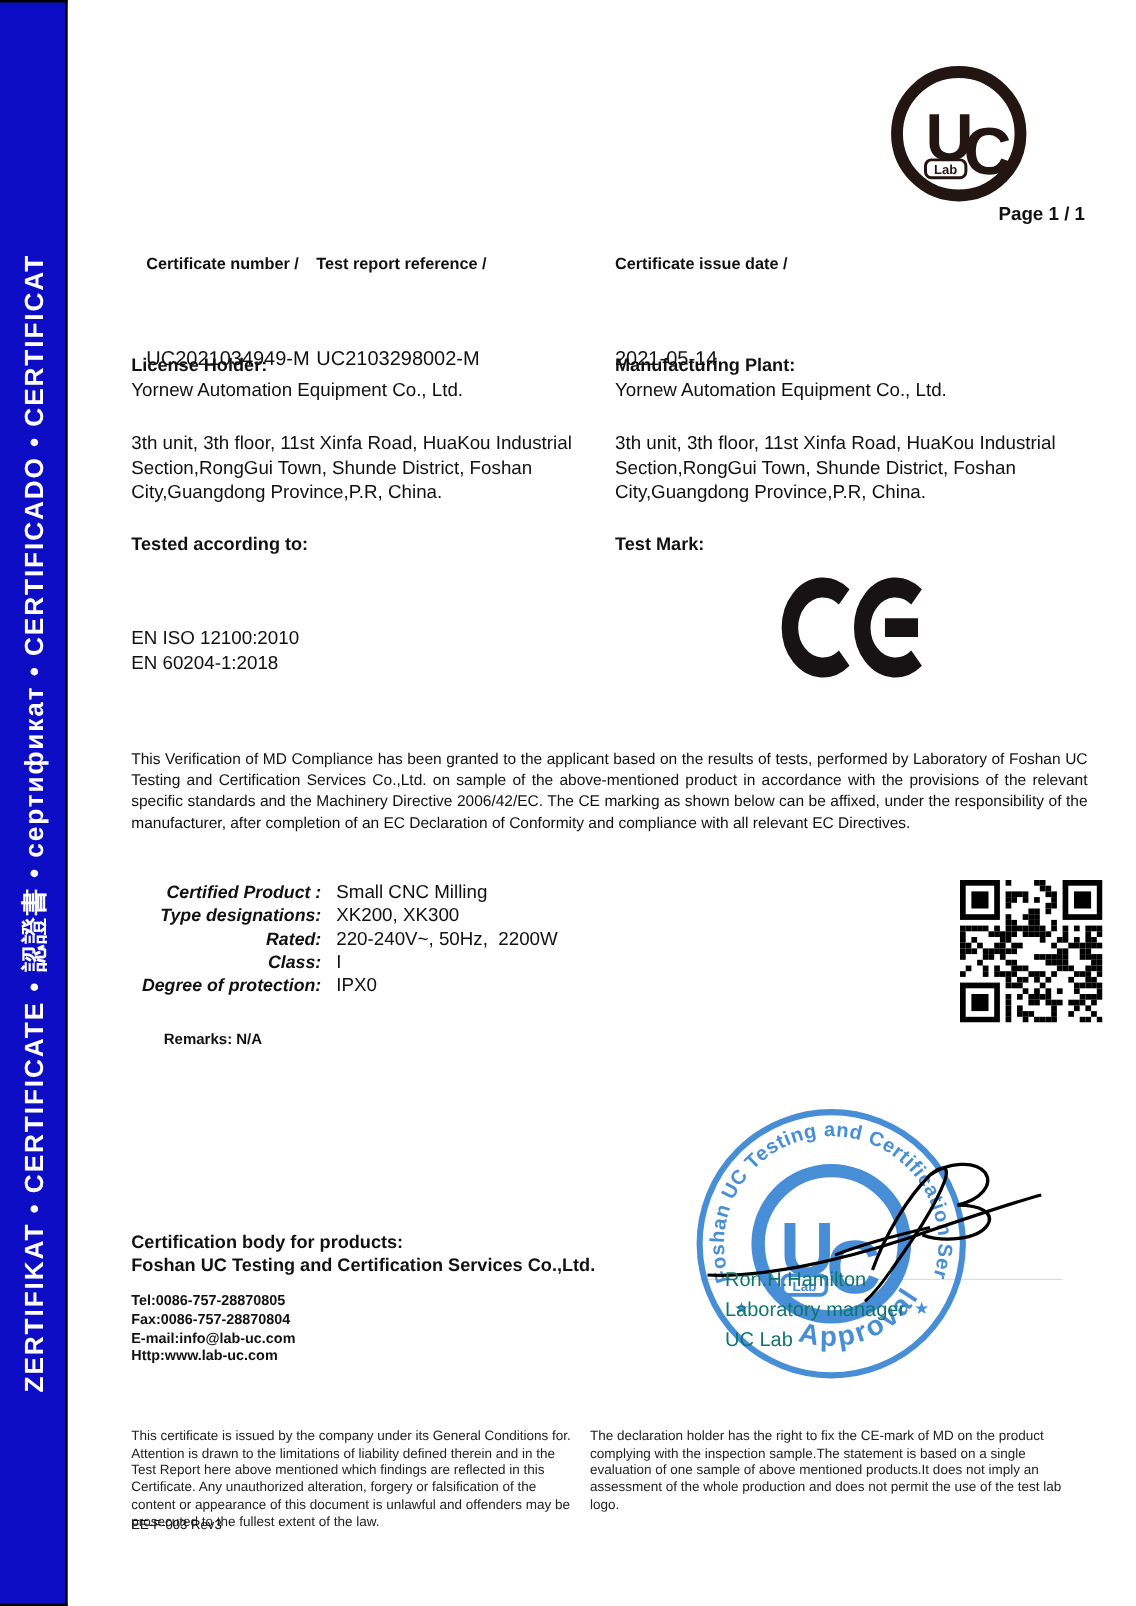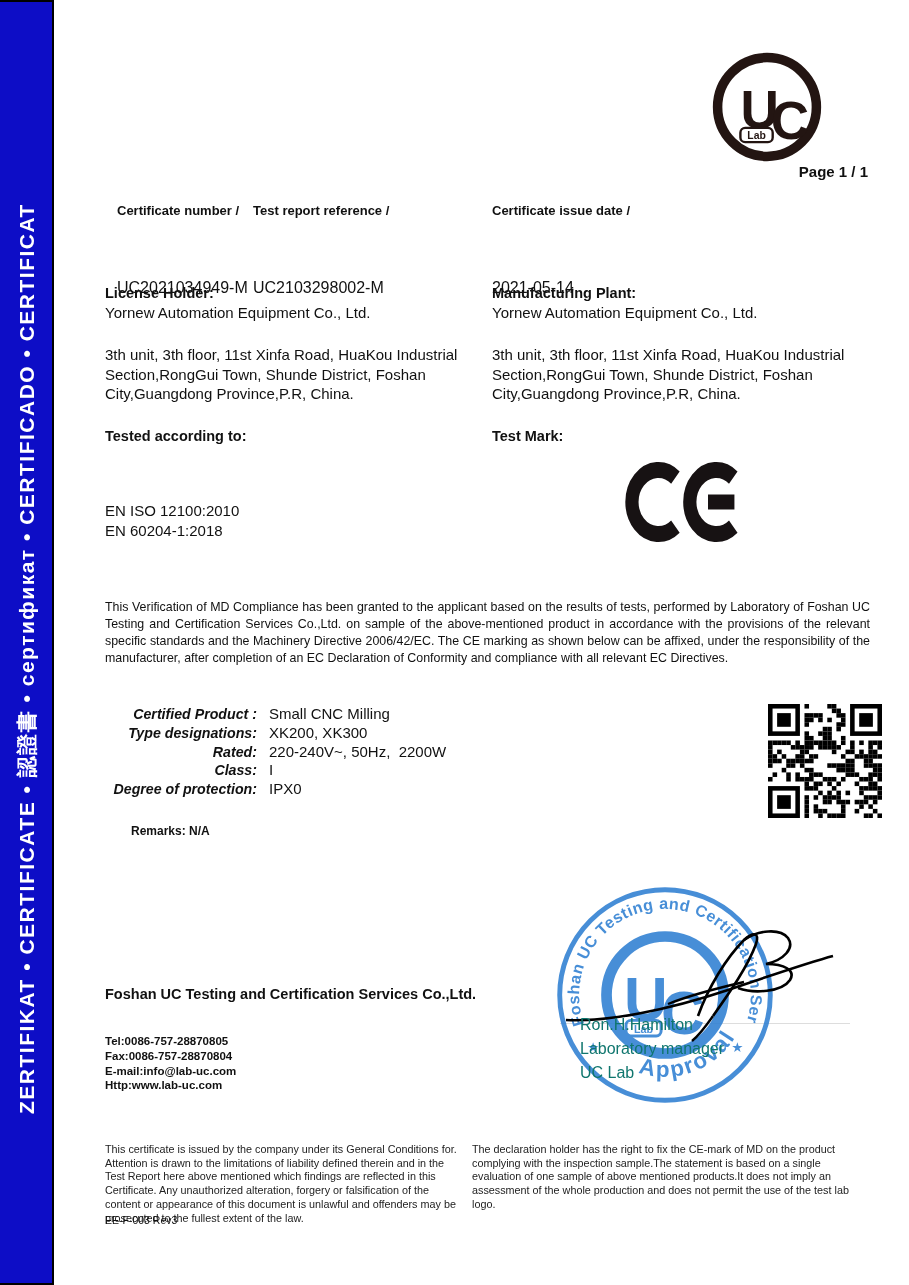--- a/index.html
+++ b/index.html
@@ -351,20 +351,21 @@
       <rect x="2" y="2" width="3" height="3" fill="#000"></rect>
       <rect x="18" y="0" width="7" height="7" fill="#000"></rect>
       <rect x="19" y="1" width="5" height="5" fill="#fff"></rect>
       <rect x="20" y="2" width="3" height="3" fill="#000"></rect>
       <rect x="0" y="18" width="7" height="7" fill="#000"></rect>
       <rect x="1" y="19" width="5" height="5" fill="#fff"></rect>
       <rect x="2" y="20" width="3" height="3" fill="#000"></rect>
     </svg>
 
   <div class="body-label">
+    <div>Certification body for products:</div>
     <div>Foshan UC Testing and Certification Services Co.,Ltd.</div>
   </div>
   <div class="contacts">
     <div>Tel:0086-757-28870805</div>
     <div>Fax:0086-757-28870804</div>
     <div>E-mail:info@lab-uc.com</div>
     <div>Http:www.lab-uc.com</div>
   </div>
 
   <div class="sig-line"></div>

